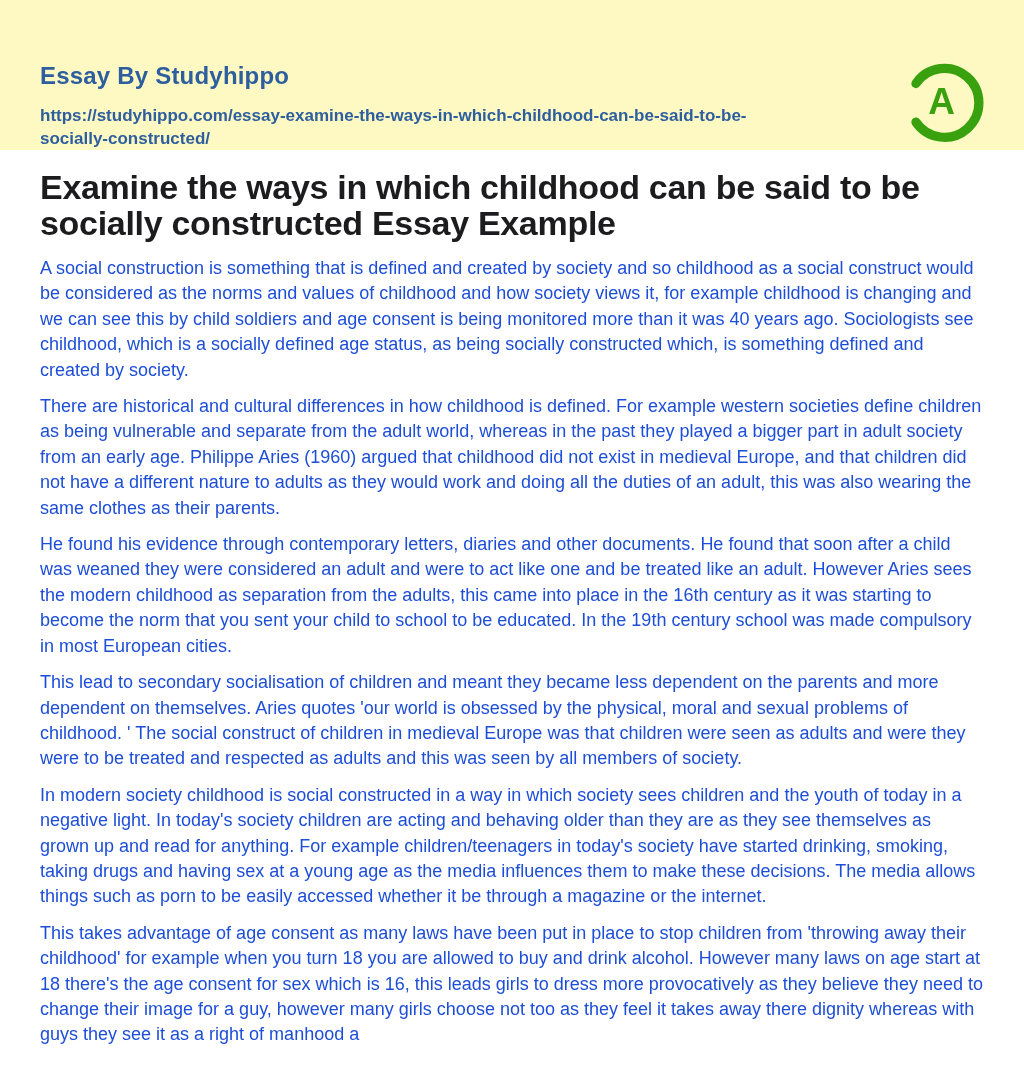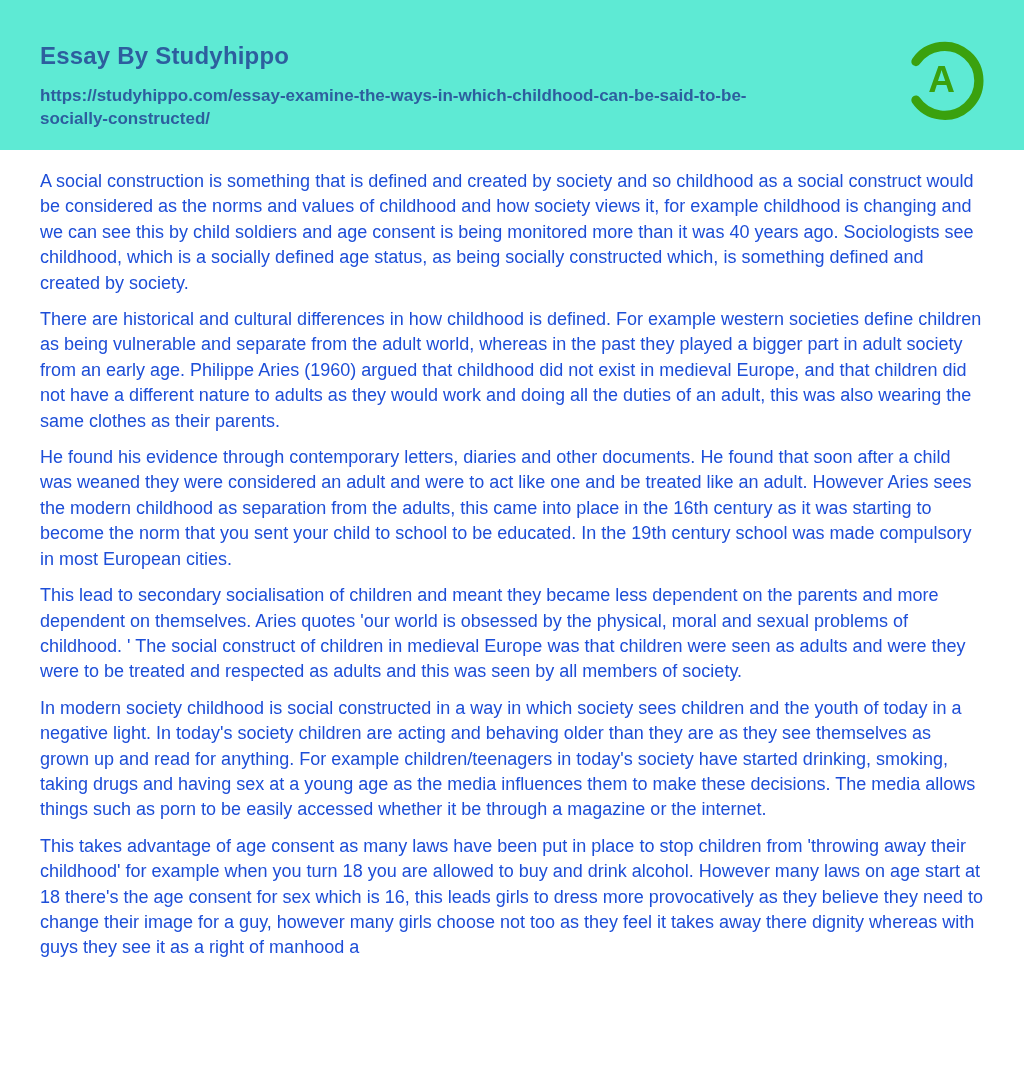--- a/index.html
+++ b/index.html
@@ -12,25 +12,25 @@
     font-family: "Liberation Sans", sans-serif;
   }
   .page {
     width: 1024px;
     height: 1082px;
     background: #ffffff;
   }
   .header {
     box-sizing: border-box;
     height: 150px;
-    background: #5eead4;
+    background: #fef9c3;
     padding: 36px 38px 0 40px;
     display: flex;
     justify-content: space-between;
-    align-items: flex-start;
+    align-items: flex-end;
   }
   .header-left {
     max-width: 745px;
   }
   .brand {
     margin: 6px 0 14px 0;
     font-size: 24px;
     font-weight: 700;
     letter-spacing: 0.2px;
     color: #2d5e9e;
@@ -82,20 +82,21 @@
 
     <svg class="logo" viewBox="0 0 100 112" aria-hidden="true">
 
       <path d="M 16.6 33 A 41 41 0 1 1 16.6 79" fill="none" stroke="#3aa10e" stroke-width="11" stroke-linecap="round" transform="translate(0,1)"></path>
 
       <text x="47" y="70" text-anchor="middle" font-family="Liberation Sans, sans-serif" font-size="44" font-weight="600" fill="#3aa10e">A</text>
     </svg>
   </div>
 
   <div class="main">
+    <h1 class="essay-title">Examine the ways in which childhood can be said to be socially constructed Essay Example</h1>
 
     <div class="essay-body">
         <p>A social construction is something that is defined and created by society and so childhood as a social construct would be considered as the norms and values of childhood and how society views it, for example childhood is changing and we can see this by child soldiers and age consent is being monitored more than it was 40 years ago. Sociologists see childhood, which is a socially defined age status, as being socially constructed which, is something defined and created by society.</p>
         <p>There are historical and cultural differences in how childhood is defined. For example western societies define children as being vulnerable and separate from the adult world, whereas in the past they played a bigger part in adult society from an early age. Philippe Aries (1960) argued that childhood did not exist in medieval Europe, and that children did not have a different nature to adults as they would work and doing all the duties of an adult, this was also wearing the same clothes as their parents.</p>
         <p>He found his evidence through contemporary letters, diaries and other documents. He found that soon after a child was weaned they were considered an adult and were to act like one and be treated like an adult. However Aries sees the modern childhood as separation from the adults, this came into place in the 16th century as it was starting to become the norm that you sent your child to school to be educated. In the 19th century school was made compulsory in most European cities.</p>
         <p>This lead to secondary socialisation of children and meant they became less dependent on the parents and more dependent on themselves. Aries quotes 'our world is obsessed by the physical, moral and sexual problems of childhood. ' The social construct of children in medieval Europe was that children were seen as adults and were they were to be treated and respected as adults and this was seen by all members of society.</p>
         <p>In modern society childhood is social constructed in a way in which society sees children and the youth of today in a negative light. In today's society children are acting and behaving older than they are as they see themselves as grown up and read for anything. For example children/teenagers in today's society have started drinking, smoking, taking drugs and having sex at a young age as the media influences them to make these decisions. The media allows things such as porn to be easily accessed whether it be through a magazine or the internet.</p>
         <p>This takes advantage of age consent as many laws have been put in place to stop children from 'throwing away their childhood' for example when you turn 18 you are allowed to buy and drink alcohol. However many laws on age start at 18 there's the age consent for sex which is 16, this leads girls to dress more provocatively as they believe they need to change their image for a guy, however many girls choose not too as they feel it takes away there dignity whereas with guys they see it as a right of manhood a</p>
       </div>
   </div>

